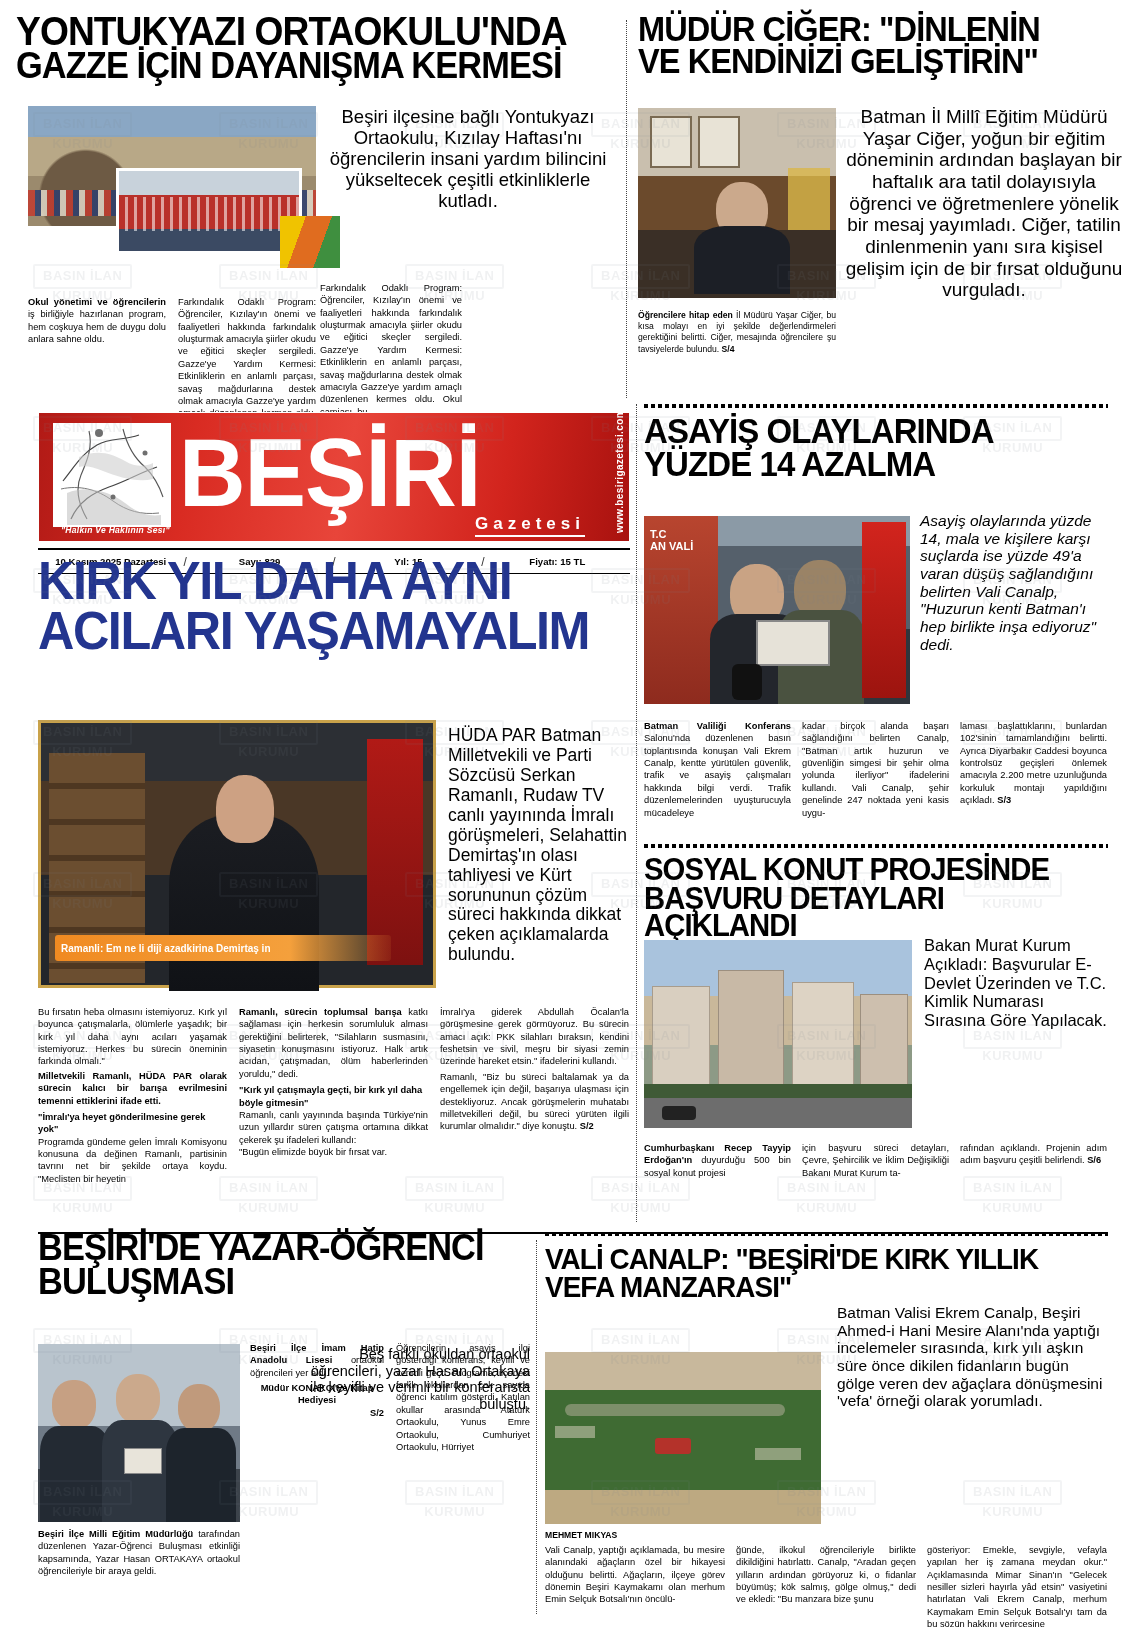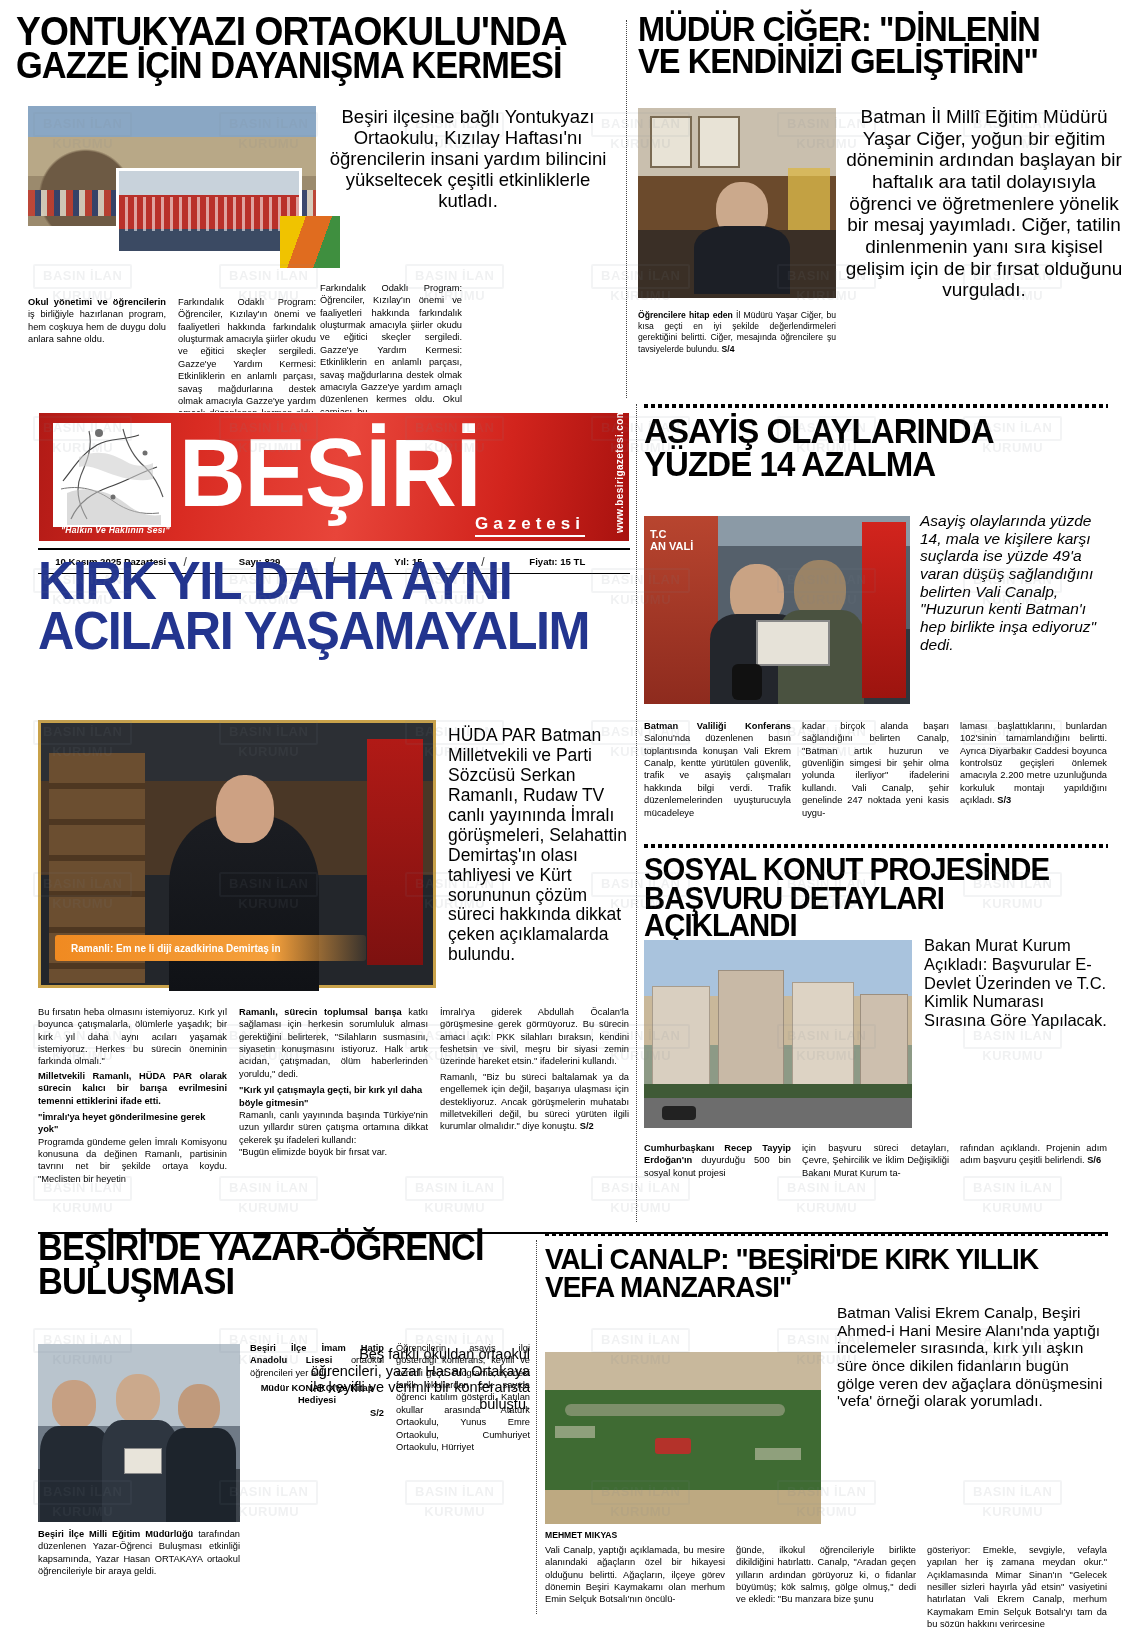--- a/index.html
+++ b/index.html
@@ -138,24 +138,24 @@
       border:3px solid #c9a24a;
       background: linear-gradient(#2c2f34 0 22%, #4a3726 22% 58%, #23262b 58% 100%); }
   .ms-photo .suit { position:absolute; left:128px; top:92px; width:150px; height:176px;
       background: linear-gradient(#1b1d22,#101216); border-radius:40% 40% 0 0;}
   .ms-photo .head { position:absolute; left:175px; top:52px; width:58px; height:68px;
       background:#cda183; border-radius:48% 48% 42% 42%; }
   .ms-photo .shelf { position:absolute; left:8px; top:30px; width:96px; height:230px;
       background: repeating-linear-gradient(#6b4e30 0 30px,#4e3721 30px 36px); }
   .ms-photo .flag { position:absolute; right:10px; top:16px; width:56px; height:226px;
       background: linear-gradient(#b11a16,#7d1110); }
-  .ms-banner { position:absolute; left:14px; bottom:24px; width:311px; height:26px;
+  .ms-banner { position:absolute; left:14px; bottom:24px; width:336px; height:26px;
       background: linear-gradient(90deg,#f08a21,#f4a03c 70%, rgba(244,160,60,.1));
       border-radius:3px; color:#fff; font-size:10px; font-weight:700;
-      display:flex; align-items:center; padding-left:16px; }
+      display:flex; align-items:center; padding-left:6px; }
   .ms-lead { position:absolute; left:410px; top:168px; width:182px; font-size:17.5px; }
 
   .ms-cols { position:absolute; left:0; top:448px; width:592px; height:188px; display:flex; gap:12px; }
   .ms-cols > div { width: 189px; }
 
   
   .rcol { position:absolute; left:644px; top:404px; width:464px; height:818px; }
   #h3a, #h3b { font-size:35.5px; }
   #h4a, #h4b { font-size:31.5px; }
 
@@ -295,21 +295,21 @@
         <div style="position:absolute;left:60px;top:8px;width:42px;height:52px;background:#e8e3d6;border:2px solid #7a6a52"></div>
         <div style="position:absolute;left:78px;top:74px;width:52px;height:58px;background:#cba98c;border-radius:46%"></div>
         <div style="position:absolute;left:56px;top:118px;width:96px;height:68px;background:#1c1f26;border-radius:32% 32% 0 0"></div>
         <div style="position:absolute;left:150px;top:60px;width:42px;height:62px;background:#d9b74a;opacity:.8"></div>
       </div>
 
       <div class="lead" style="position:absolute;left:206px;top:92px;width:280px;font-size:19px">Batman İl Millî Eğitim Müdürü Yaşar Ciğer, yoğun bir eğitim döneminin ardından başlayan bir haftalık ara tatil dolayısıyla öğrenci ve öğretmenlere yönelik bir mesaj yayımladı. Ciğer, tatilin dinlenmenin yanı sıra kişisel gelişim için de bir fırsat olduğunu vurguladı.</div>
 
       <div class="cap" style="position:absolute;left:0;top:296px;width:198px">
         <b>Öğrencilere hitap eden</b>
-        <span>İl Müdürü Yaşar Ciğer, bu kısa geçti en iyi şekilde değerlendirmeleri gerektiğini belirtti. Ciğer, mesajında öğrencilere şu tavsiyelerde bulundu.</span>
+        <span>İl Müdürü Yaşar Ciğer, bu kısa molayı en iyi şekilde değerlendirmeleri gerektiğini belirtti. Ciğer, mesajında öğrencilere şu tavsiyelerde bulundu.</span>
         <b>S/4</b>
       </div>
     </div>
   </div>
 
   <div class="masthead">
     <div class="mh-map">
       <svg viewBox="0 0 118 104" width="118" height="104" aria-hidden="true">
         <rect width="118" height="104" fill="#ffffff"></rect>
         <path d="M10 58 C24 40, 30 30, 44 22 C58 14, 70 18, 86 12" stroke="#444" fill="none" stroke-width="1.2"></path>

